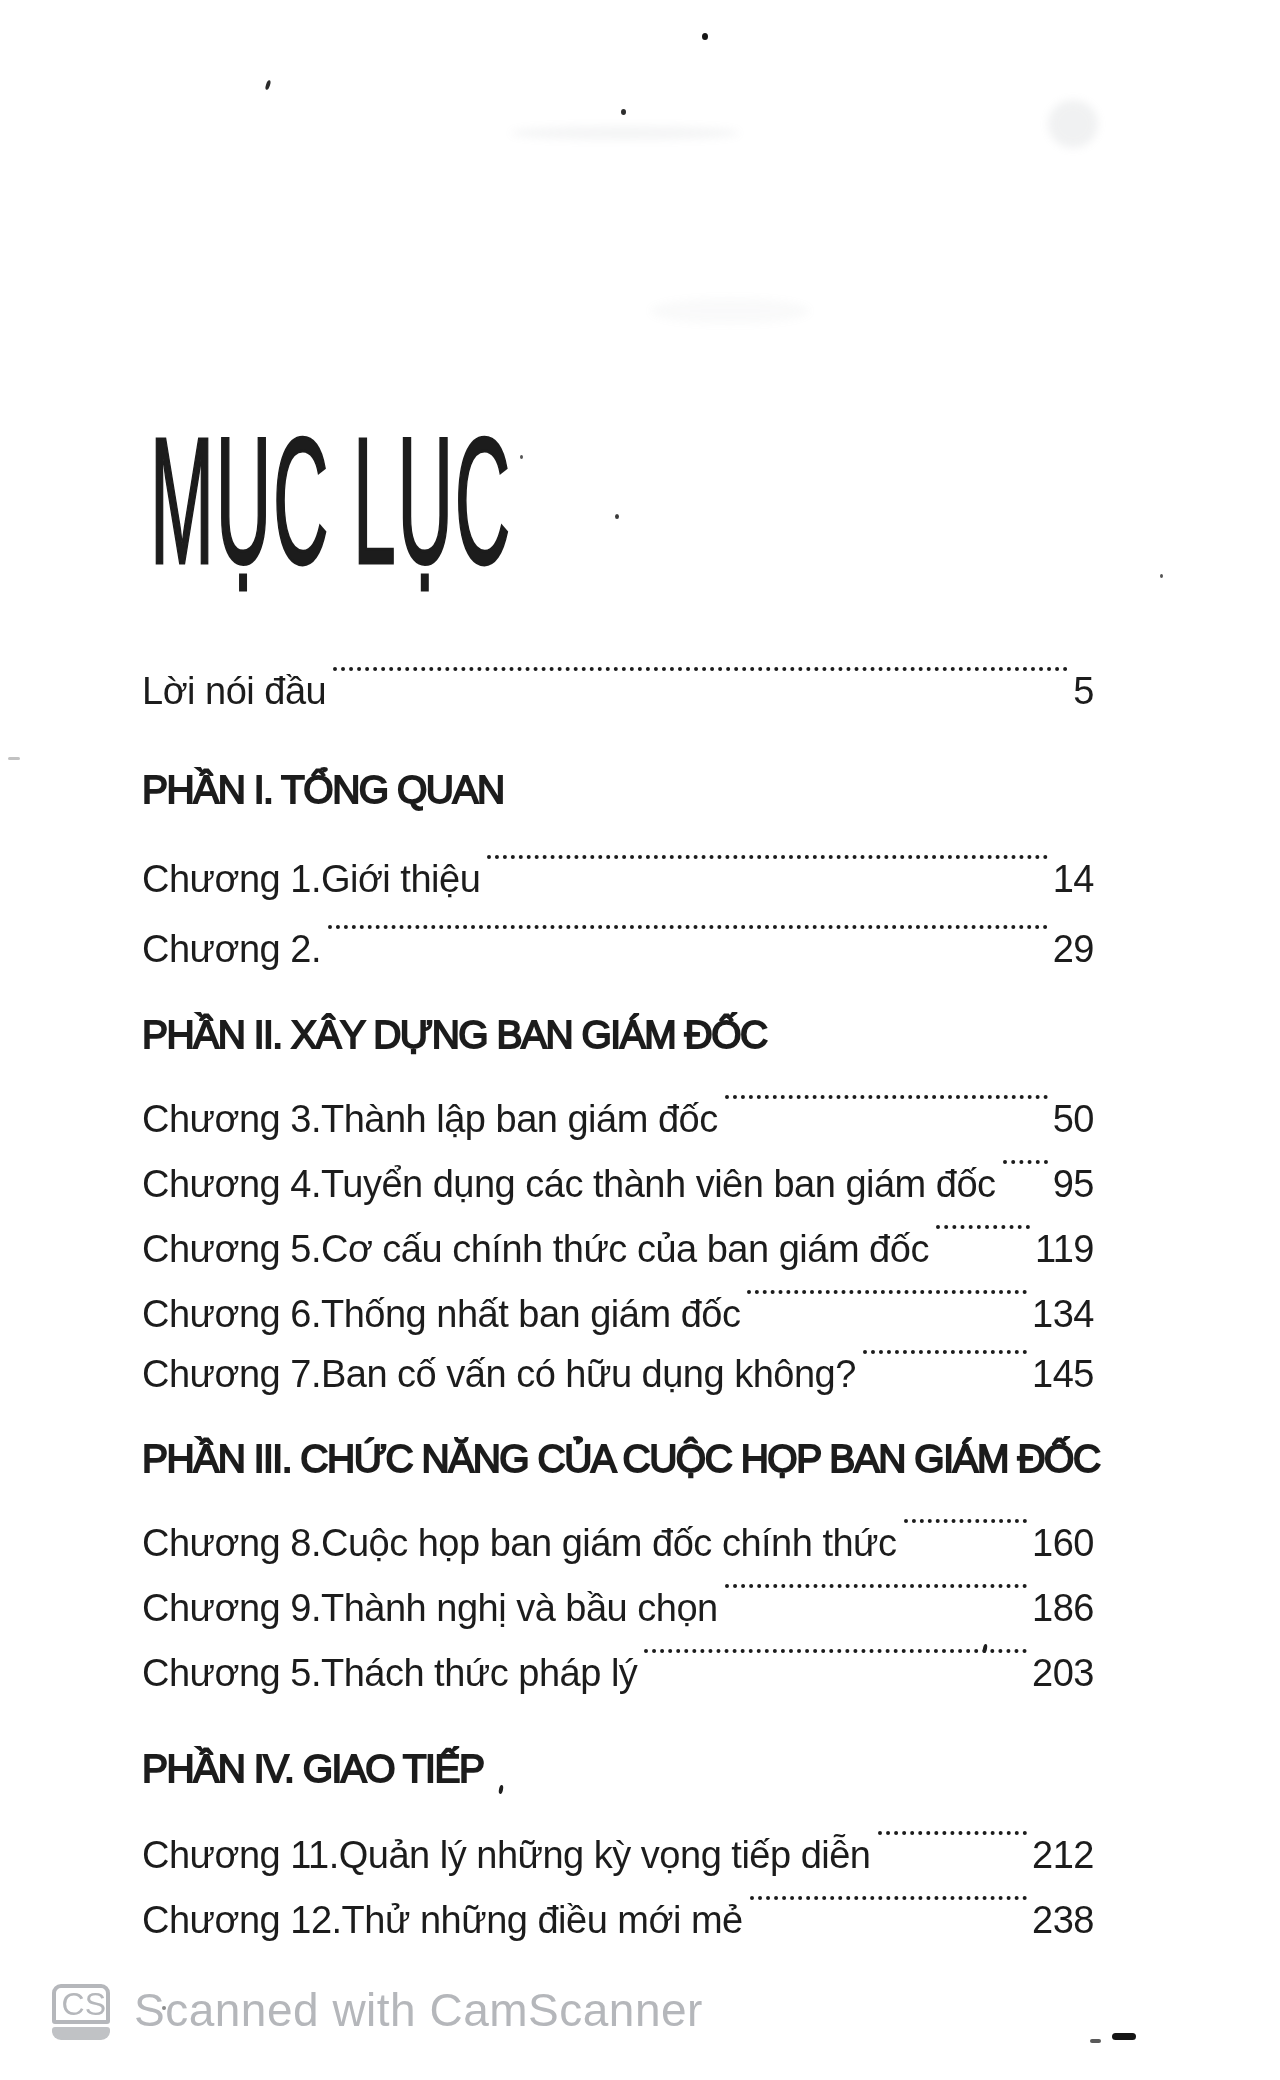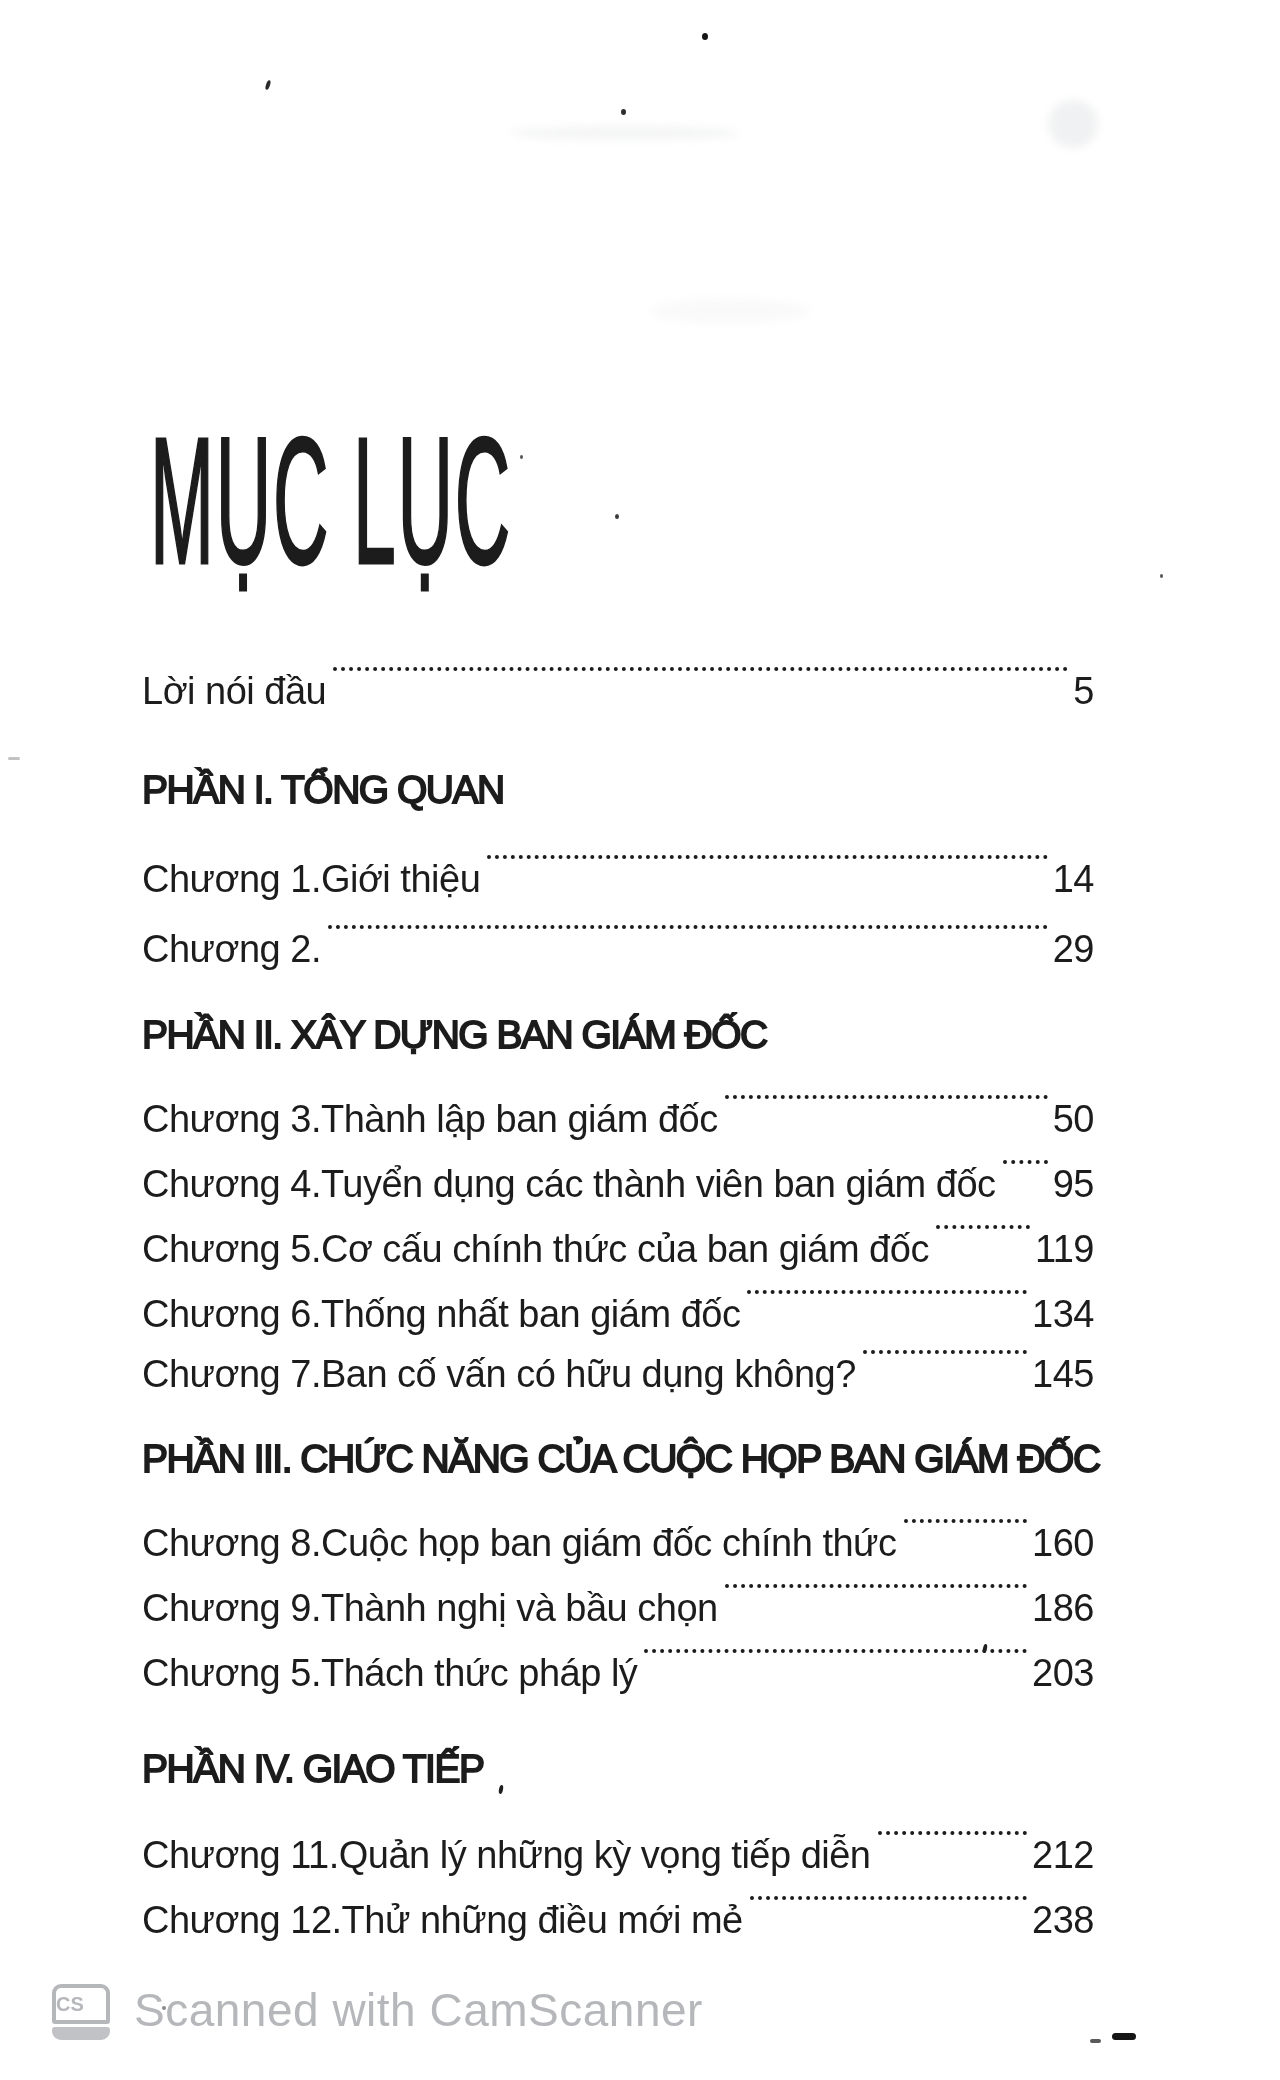--- a/index.html
+++ b/index.html
@@ -33,22 +33,22 @@
   .mt47{margin-top:47px}.mt37{margin-top:37px}.mt22{margin-top:22px}
   .mt34{margin-top:34px}.mt42{margin-top:18px}.mt17{margin-top:17px}
   .mt15{margin-top:12px}.mt41{}.mt30{margin-top:30px}
   .mt44{margin-top:44px}
 
   
   .watermark{position:absolute;left:52px;top:1984px;display:flex;align-items:flex-start;}
   .cs-badge{width:58px;flex:0 0 auto;}
   .cs-box{
     width:50px;height:32px;border:4px solid var(--watermark,#b5b7bb);
-    border-radius:9px 9px 3px 3px;display:flex;align-items:center;justify-content:flex-start;
-    color:var(--watermark,#b5b7bb);font-weight:700;font-size:20px;letter-spacing:0;
+    border-radius:9px 9px 3px 3px;display:flex;align-items:center;justify-content:flex-end;
+    color:var(--watermark,#b5b7bb);font-weight:400;font-size:32px;letter-spacing:0;
   }
   .cs-base{width:58px;height:13px;background:var(--watermark,#b5b7bb);border-radius:3px 3px 9px 9px;margin-top:3px;opacity:.85;}
   .wm-text{
     margin-left:24px;font-size:46px;line-height:52px;font-weight:400;
     color:var(--watermark,#b5b7bb);letter-spacing:0.5px;white-space:nowrap;
   }
 
   
   .speck{position:absolute;background:#222;border-radius:50%;}
   .smudge{position:absolute;background:#9aa0a6;filter:blur(4px);border-radius:50%;}

